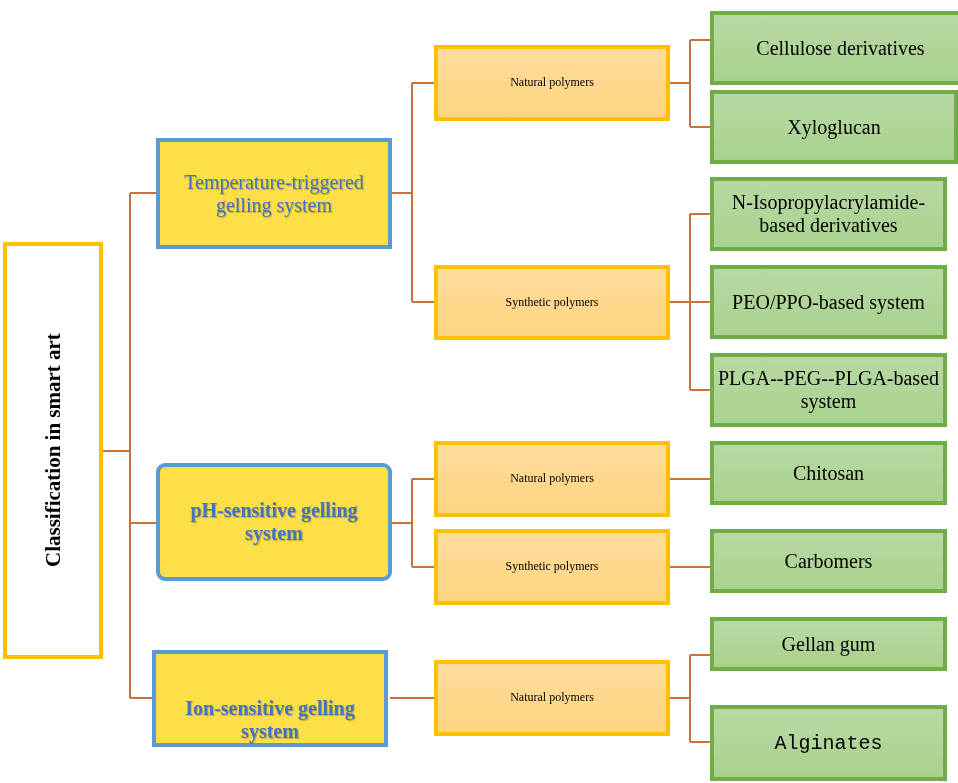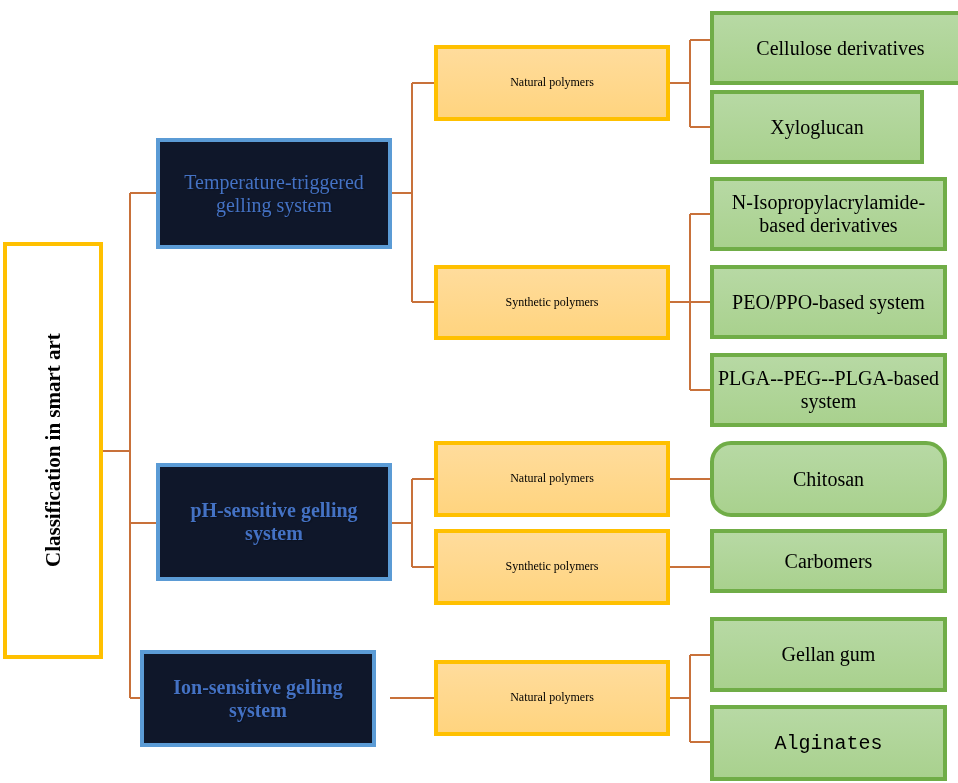--- a/index.html
+++ b/index.html
@@ -1,21 +1,21 @@
 <!DOCTYPE html>
 <html><head>
 <meta charset="utf-8">
 <style>
   html, body { margin:0; padding:0; background:#ffffff; }
   body { width:958px; height:783px; position:relative; overflow:hidden; font-family:"Liberation Serif", serif; }
   svg.conn { position:absolute; left:0; top:0; width:958px; height:783px; }
   .box { position:absolute; box-sizing:border-box; display:flex; align-items:center; justify-content:center; text-align:center; line-height:1.15; }
   .root { border:4px solid #ffc000; background:#ffffff; }
   .root span { transform:rotate(-90deg); white-space:nowrap; font-weight:bold; font-size:21px; color:#000; display:block; }
-  .l1 { border:4px solid #5b9bd5; background:#0f172a; color:#4472c4; font-size:20px; text-shadow:1px 1px 1px rgba(0,0,0,0.25); }
+  .l1 { border:4px solid #5b9bd5; background:#fde047; color:#4472c4; font-size:20px; text-shadow:1px 1px 1px rgba(0,0,0,0.25); }
   .l1.bold { font-weight:bold; }
   .l2 { border:4px solid #ffc000; background:linear-gradient(#ffdc9c,#ffd47f); color:#000; font-size:12px; }
   .l3 { border:4px solid #70ad47; background:linear-gradient(#b7d9a4,#a9d18e); color:#000; font-size:20px; }
 </style>
 </head>
 <body>
 
 <svg class="conn">
   <g stroke="#c8713a" stroke-width="2" fill="none">
 
@@ -34,24 +34,24 @@
   </g>
 </svg>
 
 <div class="box root" style="left:3px;top:242px;width:100px;height:417px;">
   <span>Classification in smart art</span>
 </div>
 
 <div class="box l1" style="left:156px;top:138px;width:236px;height:111px;">
   <span>Temperature-triggered gelling  system</span>
 </div>
-<div class="box l1 bold" style="left:156px;top:463px;width:236px;height:118px;">
+<div class="box l1 bold" style="left:156px;top:463px;width:236px;height:118px;border-radius:9px;">
   <span>pH-sensitive gelling system</span>
 </div>
-<div class="box l1 bold" style="left:140px;top:650px;width:236px;height:97px;">
+<div class="box l1 bold" style="left:152px;top:650px;width:236px;height:97px;align-items:flex-end;">
   <span>Ion-sensitive gelling system</span>
 </div>
 
 <div class="box l2" style="left:434px;top:45px;width:236px;height:76px;">
   <span>Natural polymers</span>
 </div>
 <div class="box l2" style="left:434px;top:265px;width:236px;height:75px;">
   <span>Synthetic polymers</span>
 </div>
 <div class="box l2" style="left:434px;top:441px;width:236px;height:76px;">
@@ -60,36 +60,36 @@
 <div class="box l2" style="left:434px;top:529px;width:236px;height:76px;">
   <span>Synthetic polymers</span>
 </div>
 <div class="box l2" style="left:434px;top:660px;width:236px;height:76px;">
   <span>Natural polymers</span>
 </div>
 
 <div class="box l3" style="left:710px;top:11px;width:261px;height:74px;">
   <span>Cellulose derivatives</span>
 </div>
-<div class="box l3" style="left:710px;top:90px;width:214px;height:74px;">
+<div class="box l3" style="left:710px;top:90px;width:248px;height:74px;">
   <span>Xyloglucan</span>
 </div>
 <div class="box l3" style="left:710px;top:177px;width:237px;height:74px;">
   <span>N-Isopropylacrylamide-based derivatives</span>
 </div>
 <div class="box l3" style="left:710px;top:265px;width:237px;height:74px;">
   <span>PEO/PPO-based system</span>
 </div>
 <div class="box l3" style="left:710px;top:353px;width:237px;height:74px;">
   <span>PLGA--PEG--PLGA-based system</span>
 </div>
-<div class="box l3" style="left:710px;top:441px;width:237px;height:76px;border-radius:21px;">
+<div class="box l3" style="left:710px;top:441px;width:237px;height:64px;">
   <span>Chitosan</span>
 </div>
 <div class="box l3" style="left:710px;top:529px;width:237px;height:64px;">
   <span>Carbomers</span>
 </div>
-<div class="box l3" style="left:710px;top:617px;width:237px;height:75px;">
+<div class="box l3" style="left:710px;top:617px;width:237px;height:54px;">
   <span>Gellan gum</span>
 </div>
 <div class="box l3" style="left:710px;top:705px;width:237px;height:76px;font-family:Liberation Mono, monospace;">
   <span>Alginates</span>
 </div>
 
 </body></html>

